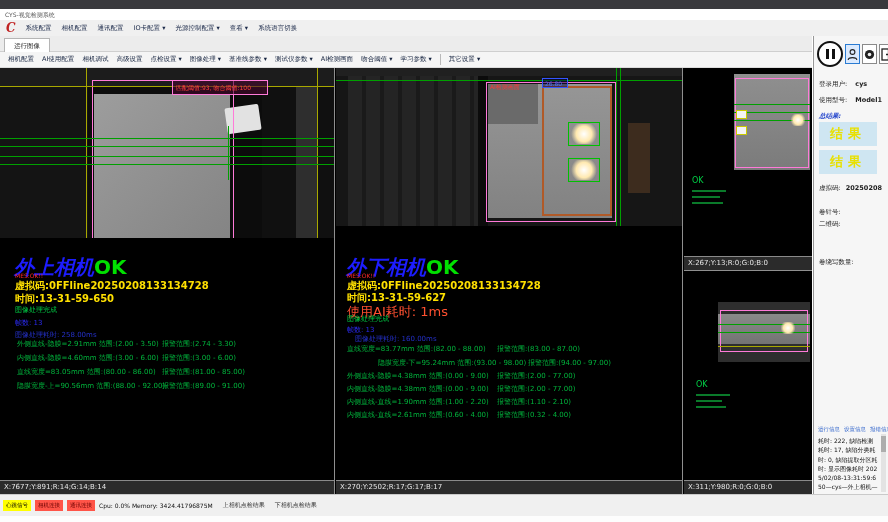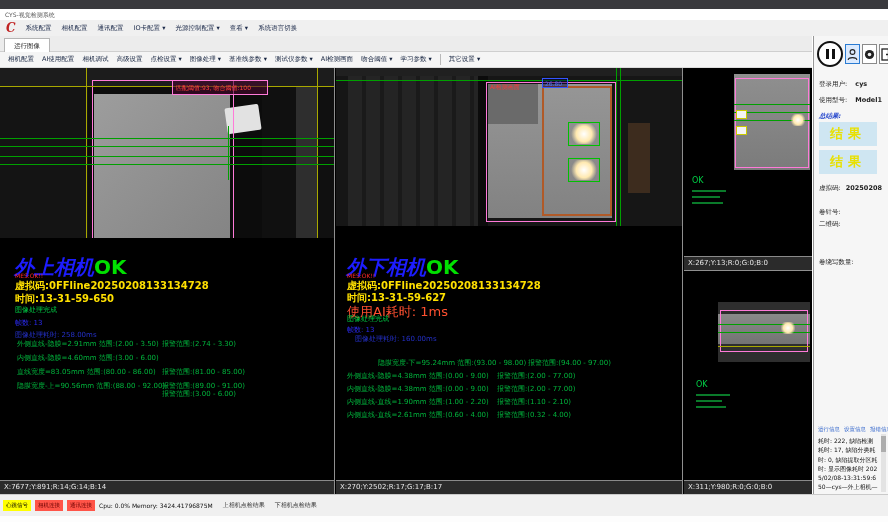--- a/index.html
+++ b/index.html
@@ -145,21 +145,21 @@
     <div class="t-grn" style="left:15px;top:237px;">图像处理完成</div>
     <div class="t-blu" style="left:15px;top:250px;">帧数: 13</div>
     <div class="t-blu2" style="left:15px;top:262px;">图像处理耗时: 258.00ms</div>
 
     <div class="mrow" style="left:17px;top:271px;width:317px;">
       <span class="mval">外侧直线-隐膜=2.91mm 范围:(2.00 - 3.50)</span>
       <span class="malarm" style="left:145px;">报警范围:(2.74 - 3.30)</span>
     </div>
     <div class="mrow" style="left:17px;top:285px;width:317px;">
       <span class="mval">内侧直线-隐膜=4.60mm 范围:(3.00 - 6.00)</span>
-      <span class="malarm" style="left:145px;margin-top:36px;">报警范围:(3.00 - 6.00)</span>
+      <span class="malarm" style="left:145px;">报警范围:(3.00 - 6.00)</span>
     </div>
     <div class="mrow" style="left:17px;top:299px;width:317px;">
       <span class="mval">直线宽度=83.05mm 范围:(80.00 - 86.00)</span>
       <span class="malarm" style="left:145px;">报警范围:(81.00 - 85.00)</span>
     </div>
     <div class="mrow" style="left:17px;top:313px;width:317px;">
       <span class="mval">隐膜宽度-上=90.56mm 范围:(88.00 - 92.00)</span>
       <span class="malarm" style="left:145px;">报警范围:(89.00 - 91.00)</span>
     </div>
 
@@ -191,20 +191,24 @@
       <span>外下相机</span><span class="cam-ok">OK</span>
     </div>
     <div class="t-red" style="left:347px;top:204px;">MES:OK!!</div>
     <div class="t-yel" style="left:347px;top:211px;">虚拟码:0FFline20250208133134728</div>
     <div class="t-yel" style="left:347px;top:223px;">时间:13-31-59-627</div>
     <div class="t-org" style="left:347px;top:235px;">使用AI耗时: 1ms</div>
     <div class="t-grn" style="left:347px;top:246px;">图像处理完成</div>
     <div class="t-blu" style="left:347px;top:257px;">帧数: 13</div>
     <div class="t-blu2" style="left:355px;top:266px;">图像处理耗时: 160.00ms</div>
 
+    <div class="mrow" style="left:347px;top:276px;width:333px;">
+      <span class="mval">直线宽度=83.77mm 范围:(82.00 - 88.00)</span>
+      <span class="malarm" style="left:150px;">报警范围:(83.00 - 87.00)</span>
+    </div>
     <div class="mrow" style="left:347px;top:290px;width:333px;margin-left:31px;">
       <span class="mval">隐膜宽度-下=95.24mm 范围:(93.00 - 98.00)</span>
       <span class="malarm" style="left:150px;">报警范围:(94.00 - 97.00)</span>
     </div>
     <div class="mrow" style="left:347px;top:303px;width:333px;">
       <span class="mval">外侧直线-隐膜=4.38mm 范围:(0.00 - 9.00)</span>
       <span class="malarm" style="left:150px;">报警范围:(2.00 - 77.00)</span>
     </div>
     <div class="mrow" style="left:347px;top:316px;width:333px;">
       <span class="mval">内侧直线-隐膜=4.38mm 范围:(0.00 - 9.00)</span>

